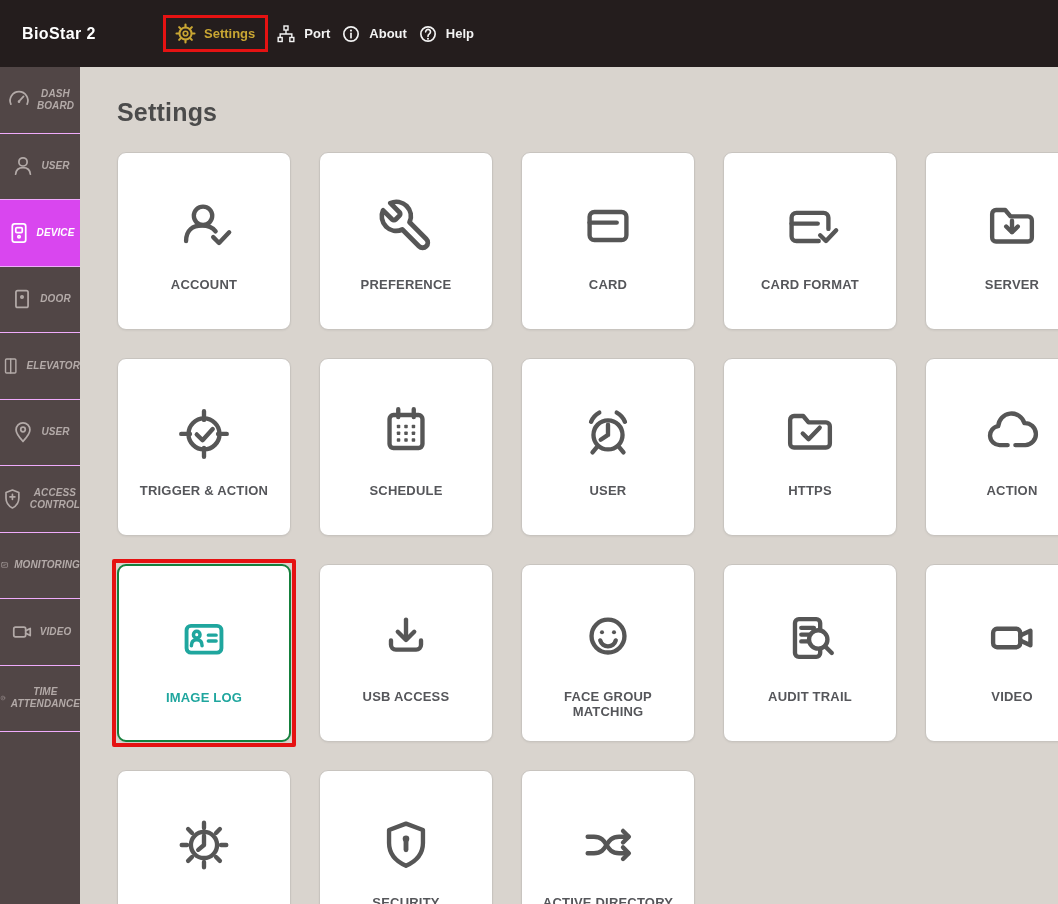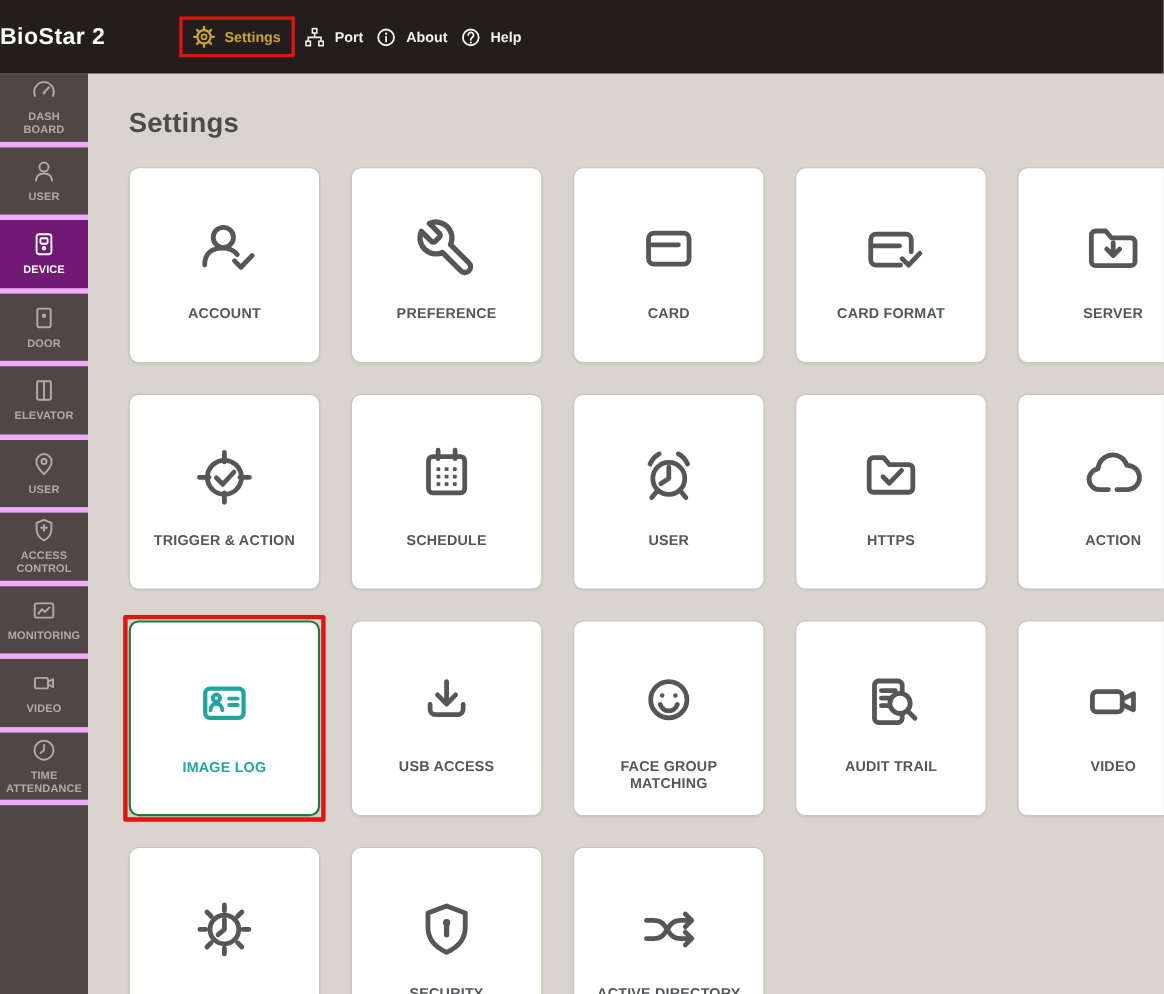--- a/index.html
+++ b/index.html
@@ -1,32 +1,32 @@
 <!DOCTYPE html>
 <html><head>
 <meta charset="utf-8">
 <style>
   * { box-sizing: border-box; }
   html,body { margin:0; padding:0; background:#d9d4ce; }
   body { width:1058px; height:904px; font-family:"Liberation Sans", sans-serif; overflow:hidden; position:relative; }
 
   
   .topbar { position:absolute; top:0; left:0; width:1058px; height:67px; background:#241d1d; display:flex; align-items:center; }
-  .logo { flex:0 0 auto; width:163px; color:#ffffff; font-weight:bold; font-size:21px; letter-spacing:.4px; }
+  .logo { flex:0 0 auto; width:163px; padding-left:22px; color:#ffffff; font-weight:bold; font-size:16px; letter-spacing:.4px; }
   .menu { display:flex; align-items:center; }
   .menu-item { display:flex; align-items:center; gap:8px; color:#f3f3f3; font-weight:bold; font-size:13px; margin-right:11px; cursor:pointer; }
   .menu-item svg { display:block; }
   .menu-item.active { color:#c9a633; border:3px solid #e51212; padding:5px 10px 5px 9px; margin-right:8px; }
 
   
   .sidebar { position:absolute; top:67px; left:0; width:80px; height:837px; background:#514646; }
-  .nav-item { height:66.5px; display:flex; flex-direction:column; align-items:center; justify-content:center; gap:5px; border-bottom:5px solid #f0abfc; color:#b3aaa8; cursor:pointer; }
+  .nav-item { height:66.5px; display:flex; flex-direction:row; align-items:center; justify-content:center; gap:5px; border-bottom:1px solid #f0abfc; color:#b3aaa8; cursor:pointer;font-style:italic; }
   .nav-label { font-size:10px; font-weight:bold; text-align:center; line-height:12px; letter-spacing:.1px; }
   .nav-label span { display:block; }
-  .nav-item.active { background:#701a75; color:#ffffff; }
+  .nav-item.active { background:#d946ef; color:#ffffff; }
 
   
   .main { position:absolute; top:67px; left:80px; width:978px; height:837px; background:#d9d4ce; }
   .page-title { margin:0; padding:31px 0 0 37px; font-size:25px; line-height:29px; font-weight:bold; color:#4b4b4b; letter-spacing:.2px; }
   .grid { margin:25px 0 0 37px; display:grid; grid-template-columns:repeat(5,174px); grid-auto-rows:178px; column-gap:13px; row-gap:9px;gap:28px; }
 
   .card { position:relative; background:#ffffff; border:1px solid #c8c4bf; border-radius:9px; box-shadow:0 1px 2px rgba(0,0,0,.05); color:#565656; cursor:pointer; }
   .card-icon { position:absolute; top:41px; left:50%; transform:translateX(-50%); width:64px; height:64px; display:flex; align-items:center; justify-content:center; }
   .card-label { position:absolute; top:125px; left:0; right:0; text-align:center; font-size:13px; font-weight:bold; line-height:14.5px; letter-spacing:.2px; color:#55565a; }
   .card-label span { display:block; }

